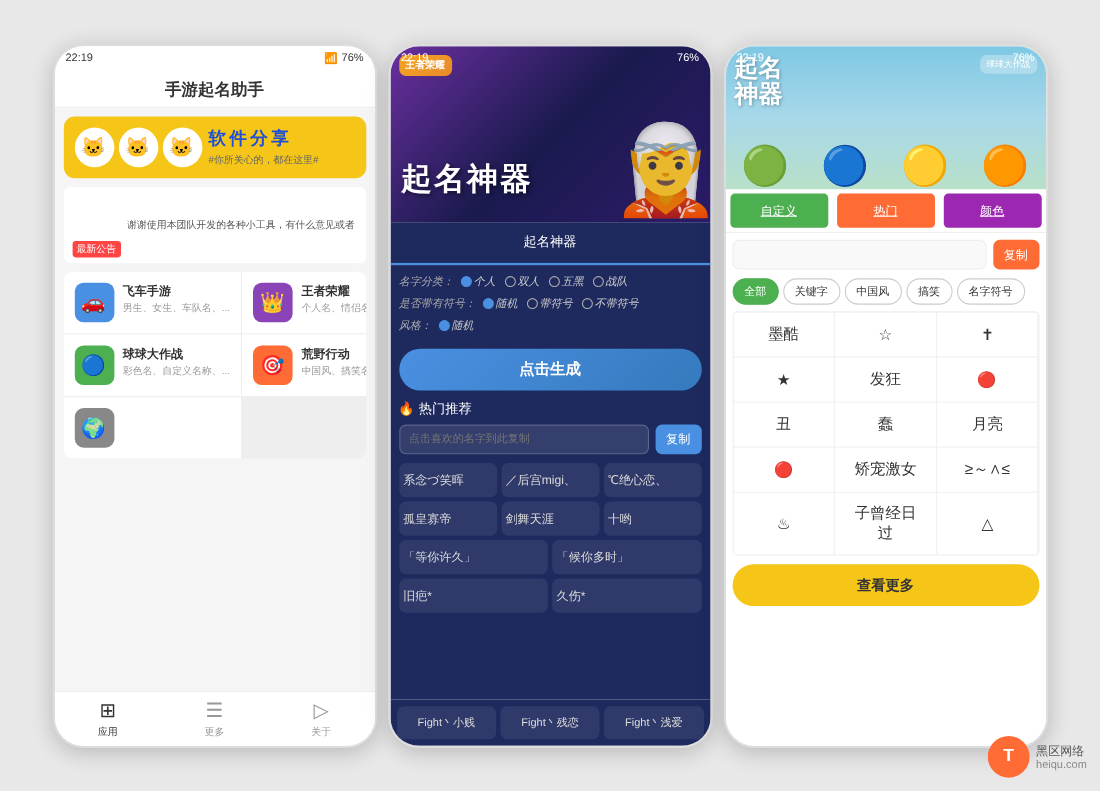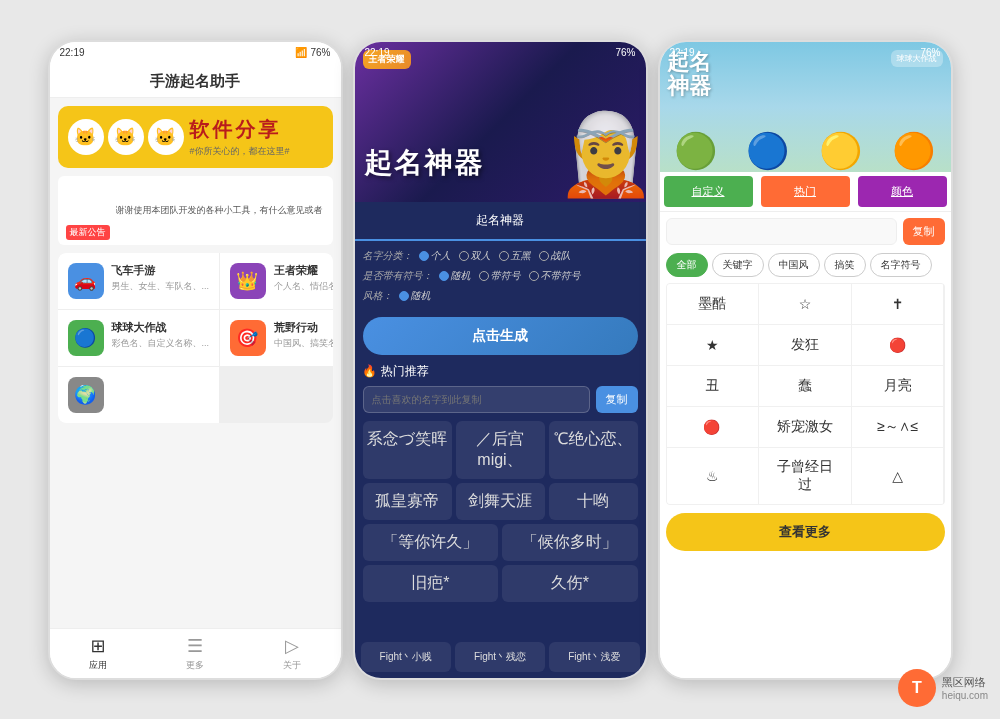--- a/index.html
+++ b/index.html
@@ -78,23 +78,23 @@
       width: 36px; height: 36px;
       background: #fff;
       border-radius: 50%;
       display: flex; align-items: center; justify-content: center;
       font-size: 18px;
     }
     .banner-text-area {
       flex: 1;
     }
     .banner-main-text {
-      font-size: 20px;
+      font-size: 16px;
       font-weight: bold;
-      color: #b91c1c;
+      color: #1d4ed8;
       letter-spacing: 3px;
     }
     .banner-sub-text {
       font-size: 9px;
       color: #666;
       margin-top: 2px;
     }
     .notice-bar {
       background: #fff;
       margin: 0 8px;
@@ -300,22 +300,21 @@
     .name-grid {
       display: grid;
       grid-template-columns: 1fr 1fr 1fr;
       gap: 4px;
       margin-bottom: 4px;
     }
     .name-cell {
       background: rgba(255,255,255,0.08);
       border-radius: 6px;
       padding: 8px 4px;
-      text-align: center;
-      font-size: 16px;
+      font-size: 11px;
       color: #ddd;
       cursor: pointer;
     }
     .name-row-2col {
       display: grid;
       grid-template-columns: 1fr 1fr;
       gap: 4px;
       margin-bottom: 4px;
     }
     .phone2-bottom {

